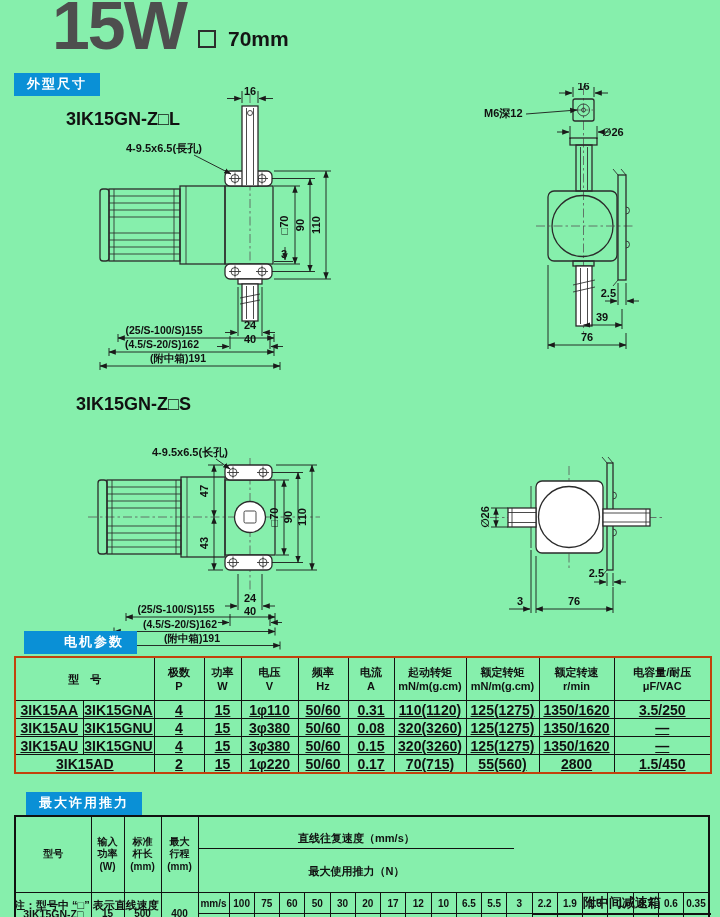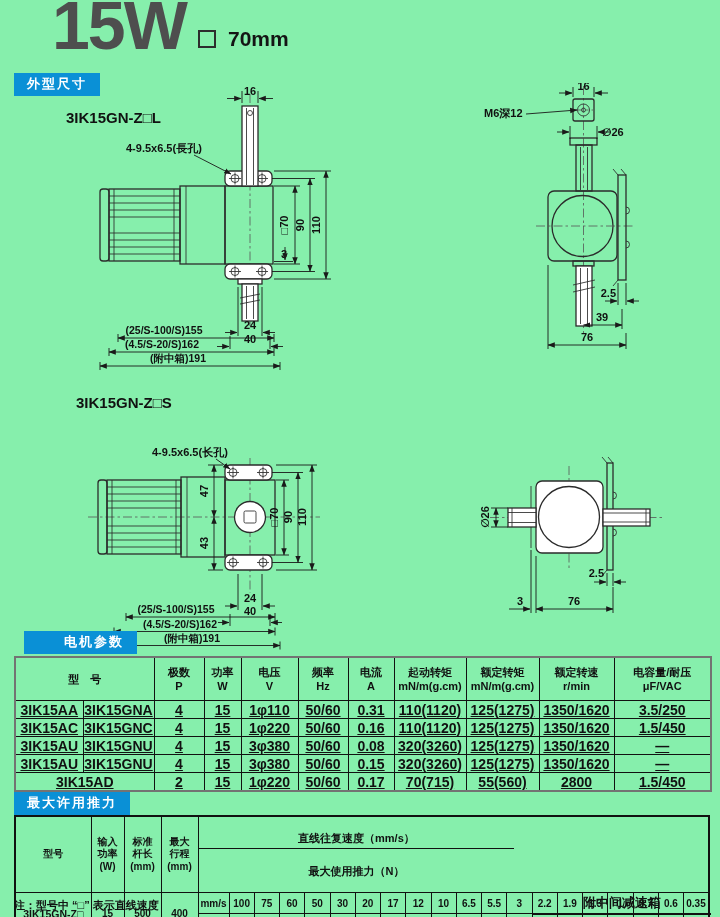--- a/index.html
+++ b/index.html
@@ -7,31 +7,31 @@
         font-family:"Liberation Sans","DejaVu Sans",sans-serif;color:#111;}
   
   .title{position:absolute;left:52px;top:-14px;font-size:68px;font-weight:bold;color:#4e4e4e;letter-spacing:-2px;}
   .size-wrap{position:absolute;left:198px;top:27px;display:flex;align-items:center;gap:12px;}
   .sq{display:inline-block;width:14px;height:14px;border:2.5px solid #2d2d2d;}
   .size-label{font-size:21px;font-weight:bold;color:#141414;}
   
   .badge{position:absolute;background:#0a90d6;color:#fff;font-size:13px;font-weight:bold;
          letter-spacing:2px;padding:2px 13px 3px;border-radius:0;white-space:nowrap;}
   
-  .fig-label{position:absolute;font-size:15px;font-weight:bold;color:#111;}
+  .fig-label{position:absolute;font-size:18px;font-weight:bold;color:#111;}
   .svgbox{position:absolute;}
   svg text{font-family:"Liberation Sans","DejaVu Sans",sans-serif;font-weight:bold;font-size:11px;fill:#111;}
   svg text.dt{font-size:10.5px;}
   .ol{stroke:#2b2b2b;stroke-width:1.3;fill:none;}
   .tl{stroke:#2b2b2b;stroke-width:0.85;fill:none;}
   .dl{stroke:#1a1a1a;stroke-width:0.9;fill:none;}
   .cl{stroke:#555;stroke-width:0.8;fill:none;stroke-dasharray:9 3 2.5 3;}
   .wf{fill:#fff;}
   
-  .mtable{position:absolute;left:14px;top:656px;width:696px;border-collapse:collapse;table-layout:fixed;border:2px solid #737373;}
+  .mtable{position:absolute;left:14px;top:656px;width:696px;border-collapse:collapse;table-layout:fixed;border:2px solid #c2410c;}
   .mtable th,.mtable td{border:1px solid #111;text-align:center;vertical-align:middle;padding:0;font-weight:bold;}
   .mtable th{font-size:11px;line-height:1.3;white-space:pre-line;height:42px;}
   .mtable td{font-size:14px;height:17px;text-decoration:underline;}
   
   .ttable{position:absolute;left:14px;top:815px;width:696px;border-collapse:collapse;table-layout:fixed;border:2px solid #111;}
   .ttable th,.ttable td{border:1px solid #111;text-align:center;vertical-align:middle;padding:0;font-weight:bold;}
   .ttable th{font-size:10px;line-height:1.25;white-space:pre-line;height:38px;}
   .ttable td{font-size:10px;height:20px;}
   .ttable td.model{font-size:10.5px;}
   .gh-top{width:62%;border-bottom:1.5px solid #111;padding:2px 0 3px;font-size:11px;}
@@ -310,33 +310,20 @@
           <td>15</td>
           <td>1φ110</td>
           <td>50/60</td>
           <td>0.31</td>
           <td>110(1120)</td>
           <td>125(1275)</td>
           <td>1350/1620</td>
           <td>3.5/250</td>
         </tr>
         <tr>
-          <td>3IK15AC</td>
-          <td>3IK15GNC</td>
-          <td>4</td>
-          <td>15</td>
-          <td>1φ220</td>
-          <td>50/60</td>
-          <td>0.16</td>
-          <td>110(1120)</td>
-          <td>125(1275)</td>
-          <td>1350/1620</td>
-          <td>1.5/450</td>
-        </tr>
-        <tr>
           <td>3IK15AU</td>
           <td>3IK15GNU</td>
           <td>4</td>
           <td>15</td>
           <td>3φ380</td>
           <td>50/60</td>
           <td>0.08</td>
           <td>320(3260)</td>
           <td>125(1275)</td>
           <td>1350/1620</td>
@@ -363,21 +350,21 @@
           <td>50/60</td>
           <td>0.17</td>
           <td>70(715)</td>
           <td>55(560)</td>
           <td>2800</td>
           <td>1.5/450</td>
         </tr>
       </tbody>
   </table>
 
-  <div class="badge" style="left:14px;top:792px;">最大许用推力</div>
+  <div class="badge" style="left:26px;top:792px;">最大许用推力</div>
 
   <table class="ttable">
     <colgroup>
       <col style="width:76px">
         <col style="width:33px">
         <col style="width:37px">
         <col style="width:37px">
         <col style="width:31px">
       <col>
         <col>

